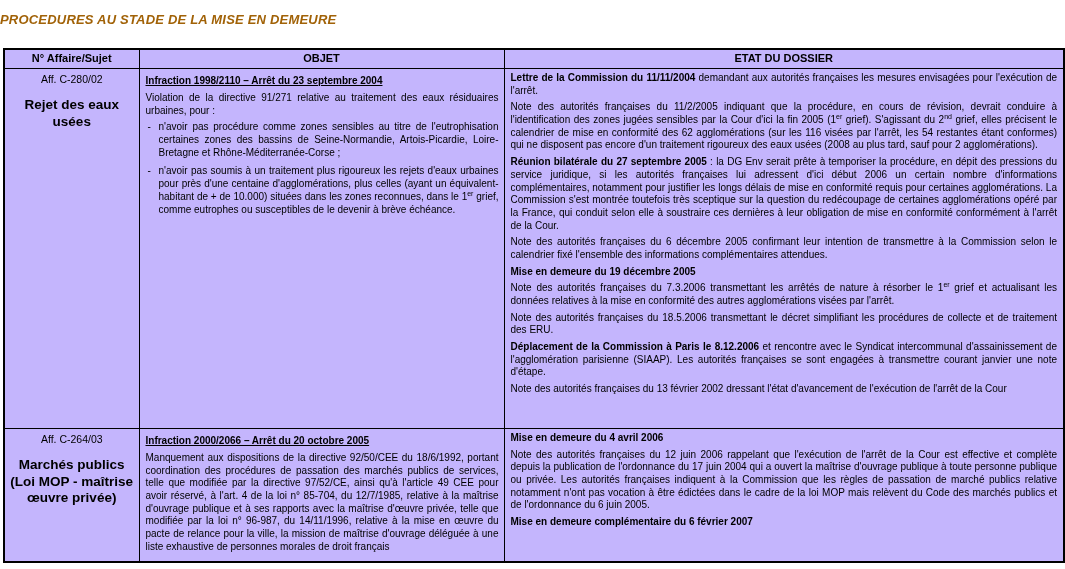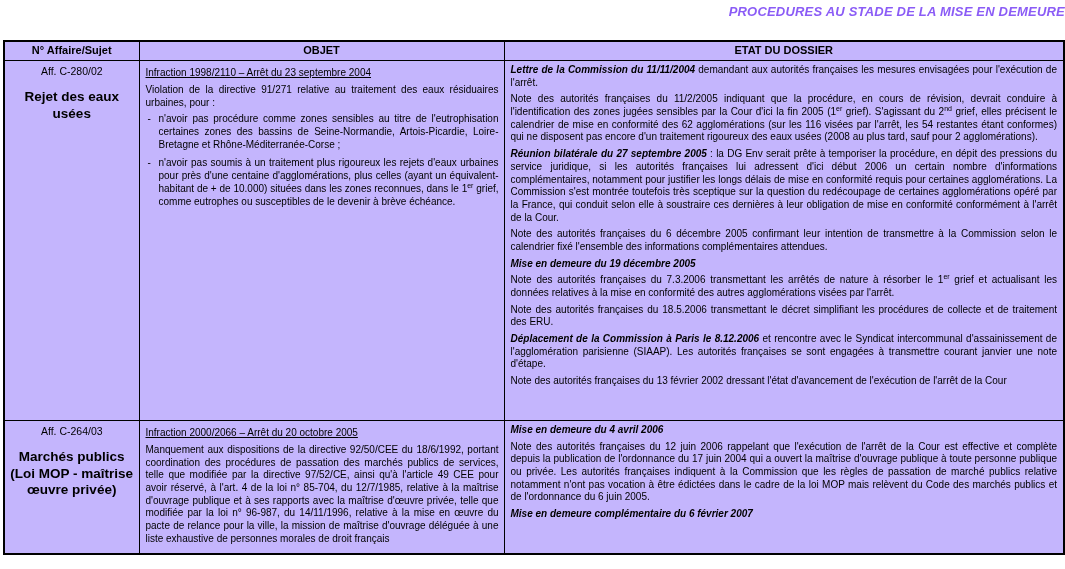--- a/index.html
+++ b/index.html
@@ -1,51 +1,51 @@
 <!DOCTYPE html>
 <html lang="fr"><head>
 <meta charset="utf-8">
 <style>
   html,body{margin:0;padding:0;background:#ffffff;}
   body{
     width:1065px;height:569px;overflow:hidden;
     font-family:"Liberation Sans",sans-serif;color:#000;
   }
   .doc-title{
-    text-align:right;font-weight:bold;font-style:italic;
-    font-size:13px;letter-spacing:.2px;color:#8b5cf6;padding-top:4px;
+    text-align:left;font-weight:bold;font-style:italic;
+    font-size:13px;letter-spacing:.2px;color:#a16207;padding-top:12px;
   }
   table.doss{
     border-collapse:collapse;table-layout:fixed;
     width:1060px;margin:21px 2px 0 3px;
     border:2px solid #000;
   }
   th,td{border:1px solid #000;vertical-align:top;background:#c4b5fd;}
   th{
     font-size:11px;font-weight:bold;text-align:center;
     padding:2px 2px;height:14px;
   }
   tr.r1{height:360px;}
   tr.r2{height:112px;padding-left:45px;}
   td.c1{text-align:center;padding:4px 2px;}
   .aff{font-size:10.5px;line-height:1.3;}
   .sujet{font-weight:bold;font-size:13.5px;line-height:1.25;margin-top:10px;}
   td.c2{padding:3px 5px 3px 6px;}
   td.c3{padding:3px 6px 3px 6px;}
   .objet-heading{
-    font-weight:normal;text-decoration:underline;
+    font-weight:bold;text-decoration:underline;
     font-size:10px;margin:2px 0 5px;line-height:1.3;
   }
   .para{
     font-size:10px;line-height:1.27;text-align:justify;
     margin:0 0 4px;
   }
   .bullets .para{position:relative;padding-left:13px;margin-bottom:6px;}
   .bullets .para::before{content:"-";position:absolute;left:2px;top:0;}
-  .b{font-weight:bold;font-style:italic;}
+  .b{font-weight:bold;}
   sup{font-size:7px;line-height:0;}
 </style>
 </head>
 <body>
 
 <div>
 
   <div class="doc-title">PROCEDURES AU STADE DE LA MISE EN DEMEURE</div>
 
   <table class="doss">

